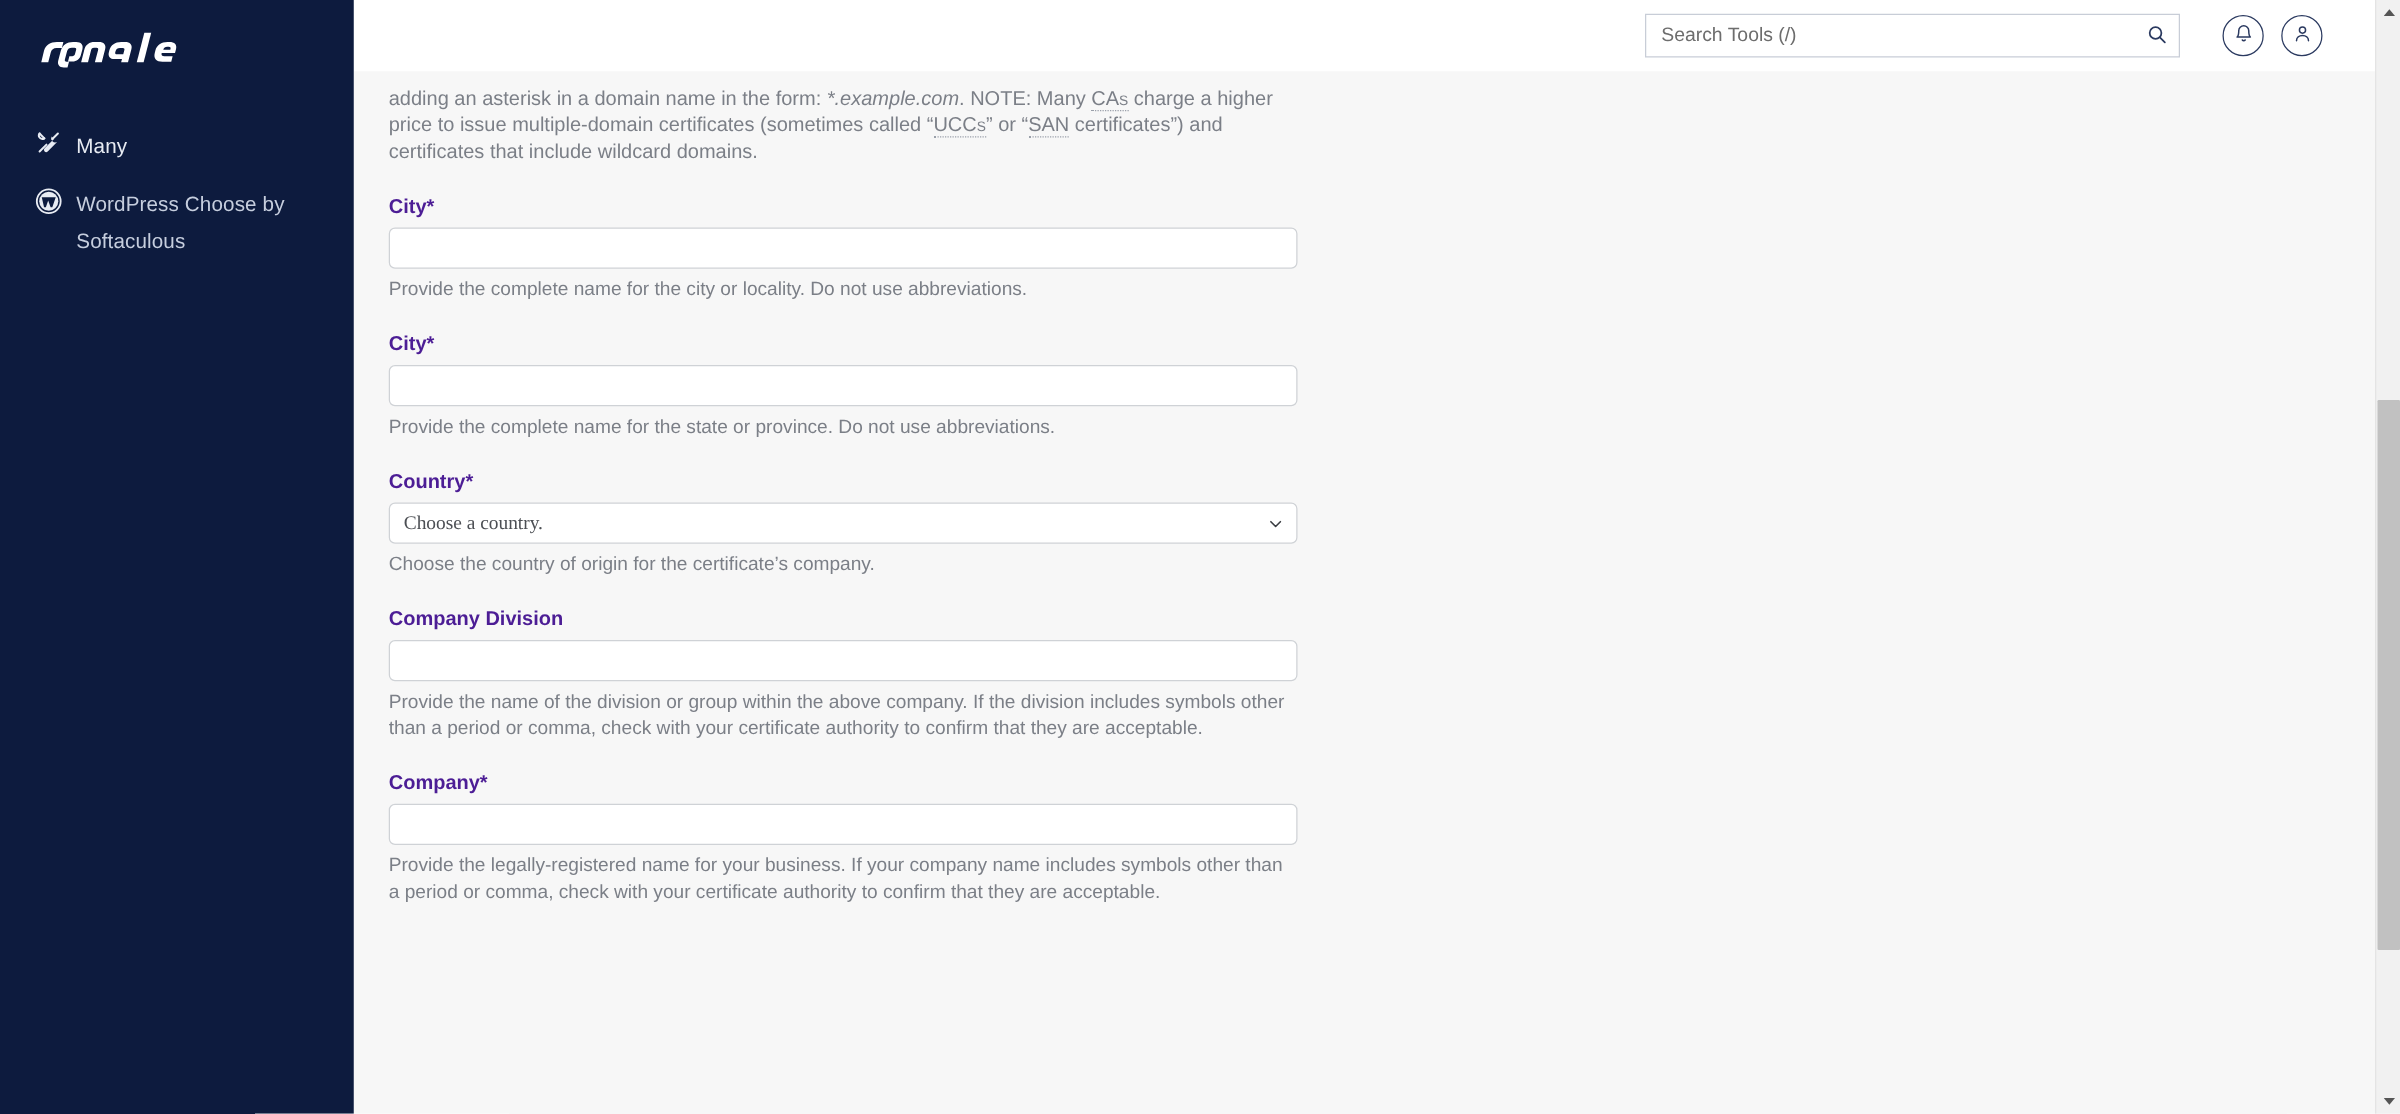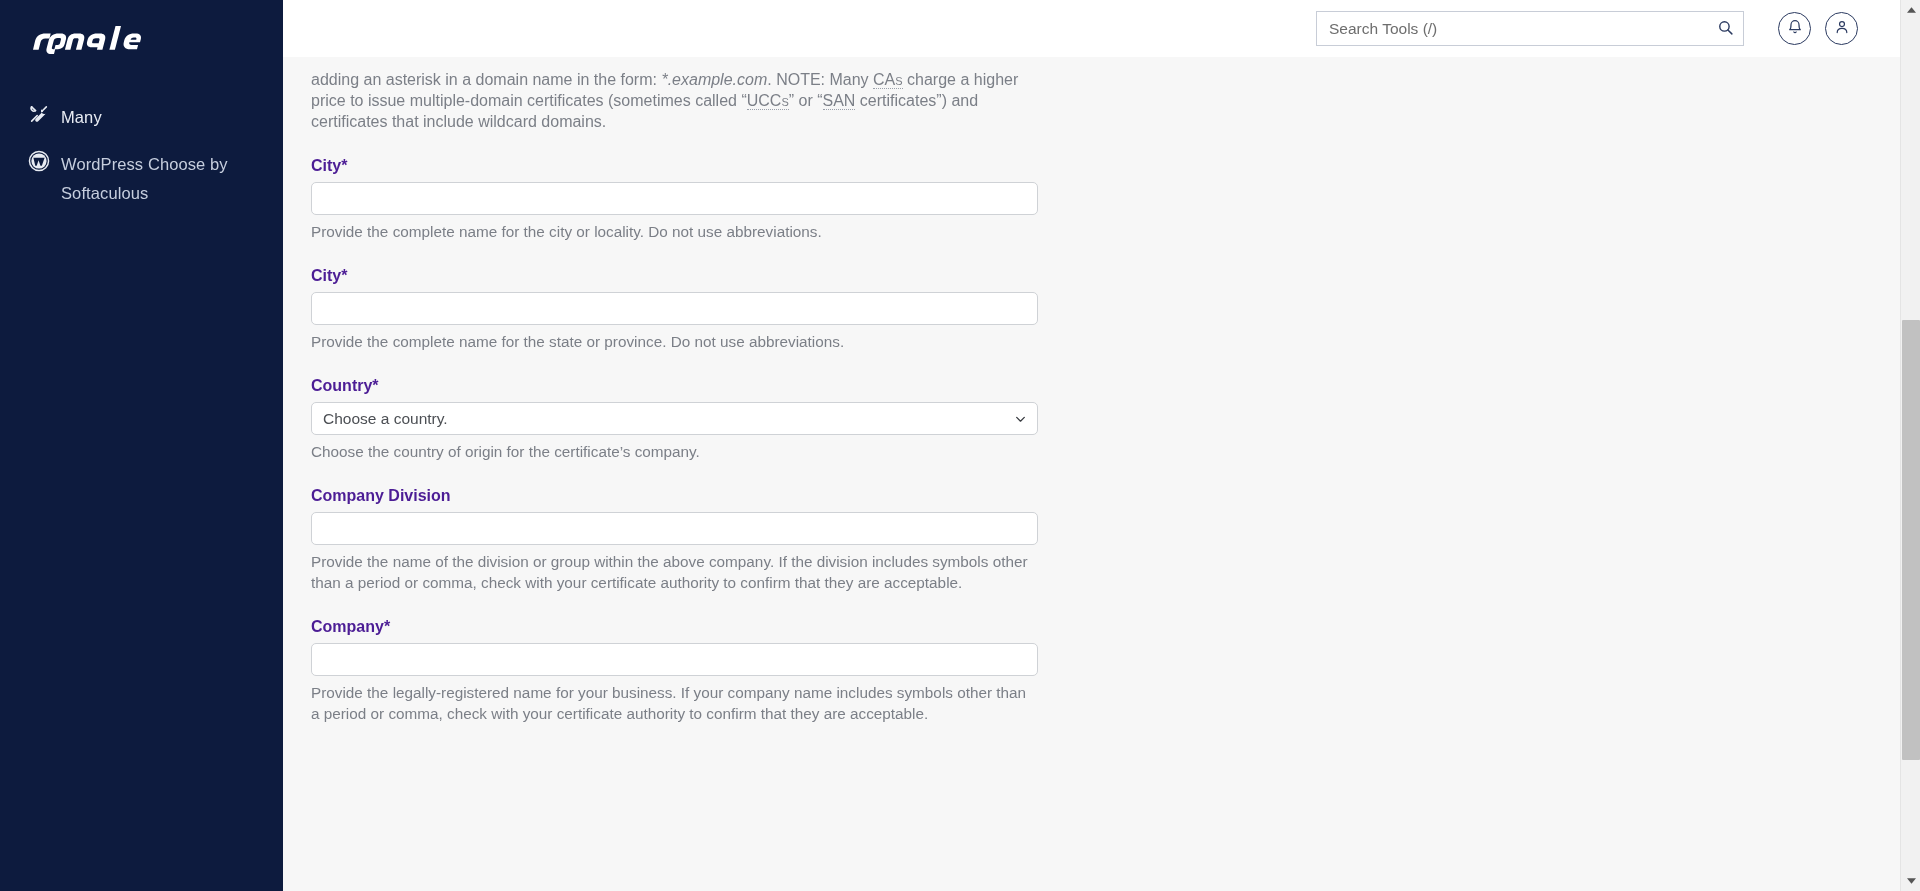--- a/index.html
+++ b/index.html
@@ -175,20 +175,21 @@
     outline: none;
   }
   .select-wrap { position: relative; width: 727px; }
   .select-input {
     appearance: none;
     -webkit-appearance: none;
     -moz-appearance: none;
     padding-right: 30px;
     color: #4c4f54;
     cursor: pointer;
+    font-family: Liberation Serif, serif;
   }
   .select-chevron {
     position: absolute;
     right: 11px;
     top: 50%;
     transform: translateY(-50%);
     pointer-events: none;
     display: flex;
   }
   .field-help {

